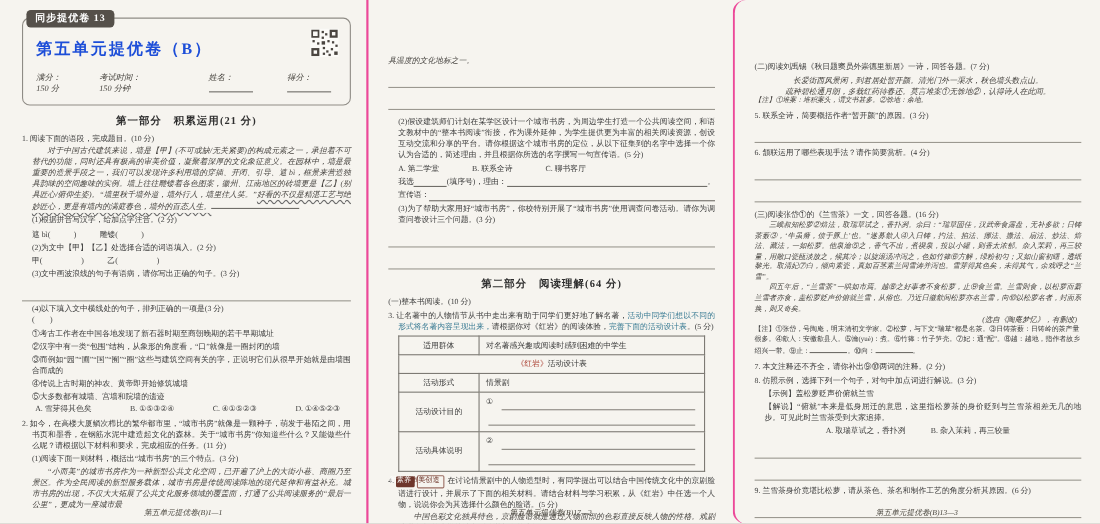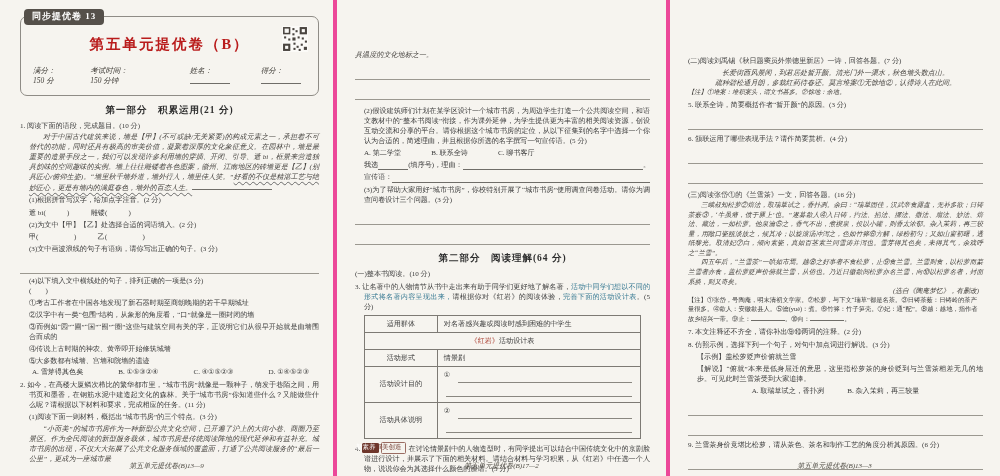--- a/index.html
+++ b/index.html
@@ -1,30 +1,30 @@
 <!DOCTYPE html>
 <html><head>
 <meta charset="utf-8">
 <style>
   html,body{margin:0;padding:0;background:#cfccc6;}
   .sheet{position:relative;width:1000px;height:476px;background:#f6f4ef;overflow:hidden;
          display:flex;font-family:"Liberation Serif","DejaVu Serif",serif;color:#3b3b3b;}
   .page{position:relative;width:333px;box-sizing:border-box;flex:0 0 333px;}
-  .page + .page{border-left:4px solid #ec4899;font-family:Liberation Serif, serif;}
+  .page + .page{border-left:2px solid #ec4899;font-family:Liberation Serif, serif;}
   .pg1{padding:16px 14px 18px 20px;}
   .pg2{padding:50px 16px 18px 18px;}
-  .pg3{padding:56px 16px 18px 18px;}
+  .pg3{padding:56px 16px 18px 18px;border-radius:12px;}
 
   
   .hdr-wrap{position:relative;margin-bottom:8px;}
   .badge-tab{position:absolute;top:-7px;left:4px;background:#55504a;color:#fff;
              font-weight:bold;font-size:9px;line-height:1;padding:3px 8px 4px;border-radius:4px;
              letter-spacing:1px;z-index:2;}
   .hdr-box{border:1.2px solid #8f8c86;border-radius:7px;padding:18px 12px 9px;position:relative;background:transparent;}
-  .exam-title{text-align:center;font-weight:bold;font-size:14.5px;letter-spacing:2px;color:#b91c1c;}
+  .exam-title{font-weight:bold;font-size:14.5px;letter-spacing:2px;color:#1d4ed8;}
   .qr{position:absolute;right:10px;top:9px;}
   .meta-row{display:flex;gap:26px;margin-top:12px;font-size:7.5px;font-style:italic;color:#44413c;align-items:flex-end;}
   .meta-row .grow{flex:1;}
 
   .sec-title{text-align:center;font-weight:bold;font-size:9.5px;margin:7px 0 4px;color:#2e2e2e;letter-spacing:1px;}
 
   .t{font-size:7.1px;line-height:1.42;text-align:justify;}
   .q{margin-top:3px;padding-left:9px;text-indent:-9px;}
   .sub{margin-top:2px;padding-left:9px;}
   .kai{font-style:italic;color:#474440;}
@@ -134,21 +134,21 @@
       <span>A. 雪芽得其色矣</span>
       <span>B. ①⑤③②④</span>
       <span>C. ④①⑤②③</span>
       <span>D. ①④⑤②③</span>
     </div>
 
     <div class="t q">2. 如今，在高楼大厦鳞次栉比的繁华都市里，“城市书房”就像是一颗种子，萌发于巷陌之间，用书页和墨香，在钢筋水泥中建造起文化的森林。关于“城市书房”你知道些什么？又能做些什么呢？请根据以下材料和要求，完成相应的任务。(11 分)</div>
     <div class="t sub">(1)阅读下面一则材料，概括出“城市书房”的三个特点。(3 分)</div>
     <div class="t passage kai">“小而美”的城市书房作为一种新型公共文化空间，已开遍了沪上的大街小巷、商圈乃至景区。作为全民阅读的新型服务载体，城市书房是传统阅读阵地的现代延伸和有益补充。城市书房的出现，不仅大大拓展了公共文化服务领域的覆盖面，打通了公共阅读服务的“最后一公里”，更成为一座城市最</div>
 
-    <div class="footer">第五单元提优卷(B)13—9</div>
+    <div class="footer">第五单元提优卷(B)1—1</div>
   </div>
 
   <div class="page pg2">
     <div class="t kai">具温度的文化地标之一。</div>
     <div class="ansline sp"></div>
     <div class="ansline sp"></div>
 
     <div class="t sub mt6">(2)假设建筑师们计划在某学区设计一个城市书房，为周边学生打造一个公共阅读空间，和语文教材中的“整本书阅读”衔接，作为课外延伸，为学生提供更为丰富的相关阅读资源，创设互动交流和分享的平台。请你根据这个城市书房的定位，从以下征集到的名字中选择一个你认为合适的，简述理由，并且根据你所选的名字撰写一句宣传语。(5 分)</div>
     <div class="t sub mt2">
       <span>A. 第二学堂</span>　　　　

